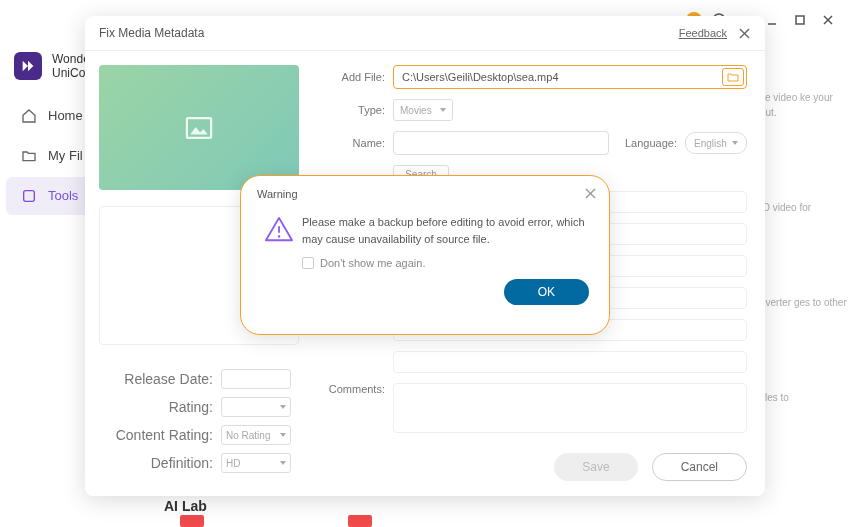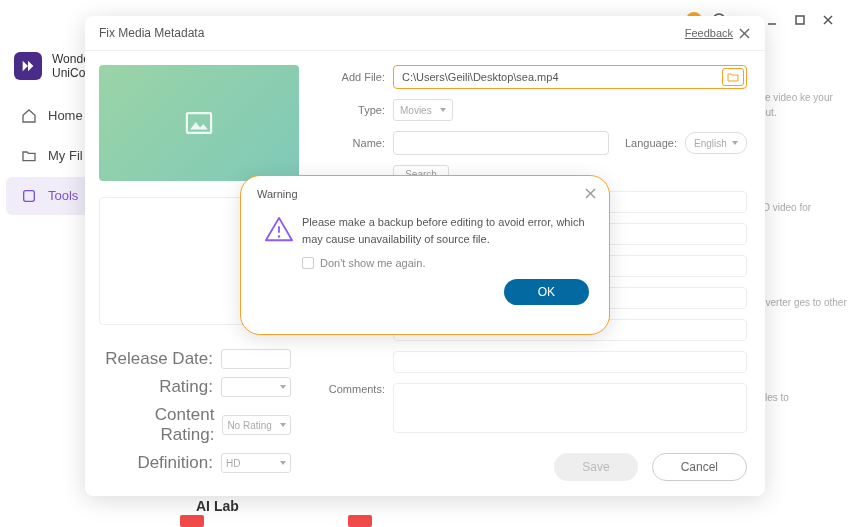--- a/index.html
+++ b/index.html
@@ -18,40 +18,40 @@
 .brand-logo svg { fill: #fff; }
 .brand-text { font-size: 12px; color: #333; line-height: 1.2; }
 .nav-item { display: flex; align-items: center; gap: 10px; padding: 10px 14px; font-size: 13px; color: #444; border-radius: 6px; margin: 2px 6px; }
 .nav-item.active { background: #f0edf9; color: #7b50d9; }
 .nav-item .icn { width: 18px; height: 18px; display: flex; align-items: center; justify-content: center; }
 
 
 .bg-right { position: absolute; left: 760px; top: 90px; width: 90px; font-size: 10px; color: #aaa; }
 .bg-right div { margin-bottom: 80px; line-height: 1.5; }
 
-.ai-lab { position: absolute; left: 196px; top: 498px; font-size: 14px; color: #333; font-weight: 600; }
+.ai-lab { position: absolute; left: 164px; top: 498px; font-size: 14px; color: #333; font-weight: 600; }
 .hot-tag { position: absolute; top: 515px; width: 24px; height: 12px; background: #f04a4a; border-radius: 2px; }
 
 
 .dialog { position: absolute; left: 85px; top: 16px; width: 680px; height: 480px; background: #fff; border-radius: 8px; box-shadow: 0 4px 24px rgba(0,0,0,0.15); }
 .dialog-header { display: flex; align-items: center; justify-content: space-between; padding: 10px 14px; border-bottom: 1px solid #eee; }
 .dialog-title { font-size: 12px; color: #555; }
-.dialog-header-right { display: flex; align-items: center; gap: 4px; font-size: 11px; }
+.dialog-header-right { display: flex; align-items: center; gap: 10px; font-size: 11px; }
 .feedback-link { color: #666; text-decoration: underline; }
 .close-x { width: 14px; height: 14px; color: #666; display: flex; align-items: center; justify-content: center; cursor: pointer; }
 
 .dialog-body { display: flex; height: calc(100% - 36px); }
 .dlg-left { width: 220px; padding: 14px; display: flex; flex-direction: column; gap: 16px; }
 .preview { width: 200px; height: 148px; background: linear-gradient(135deg, #9bd4a6 0%, #7fc9b8 100%); border-radius: 4px; display: flex; align-items: center; justify-content: center; }
 .preview svg { fill: #fff; opacity: 0.85; }
 .blank-box { width: 200px; height: 164px; border: 1px solid #eee; border-radius: 4px; }
 
 .meta-form { padding: 8px 0 0; }
 .meta-row { display: flex; align-items: center; justify-content: flex-end; gap: 8px; margin-bottom: 8px; }
-.meta-label { font-size: 17px; color: #777; text-align: right; }
+.meta-label { font-size: 14px; color: #777; text-align: right; }
 .meta-select { width: 70px; height: 20px; border: 1px solid #ddd; border-radius: 3px; font-size: 10px; color: #aaa; padding: 0 4px; display: flex; align-items: center; justify-content: space-between; background: #fff; }
 .meta-input { width: 70px; height: 20px; border: 1px solid #ddd; border-radius: 3px; }
 
 .dlg-right { flex: 1; padding: 14px 18px 14px 4px; display: flex; flex-direction: column; }
 .form-row { display: flex; align-items: center; gap: 8px; margin-bottom: 10px; }
 .form-label { width: 76px; text-align: right; font-size: 11px; color: #777; }
 .form-input { flex: 1; height: 24px; border: 1px solid #ddd; border-radius: 4px; padding: 0 8px; font-size: 11px; color: #555; display: flex; align-items: center; }
 .form-input.highlighted { border-color: #f5a02a; position: relative; }
 .folder-btn { position: absolute; right: 2px; top: 2px; width: 22px; height: 18px; border: 1.5px solid #f5a02a; border-radius: 3px; display: flex; align-items: center; justify-content: center; }
 .type-select { width: 60px; height: 22px; border: 1px solid #ddd; border-radius: 3px; font-size: 10px; color: #aaa; display: flex; align-items: center; justify-content: space-between; padding: 0 6px; }

